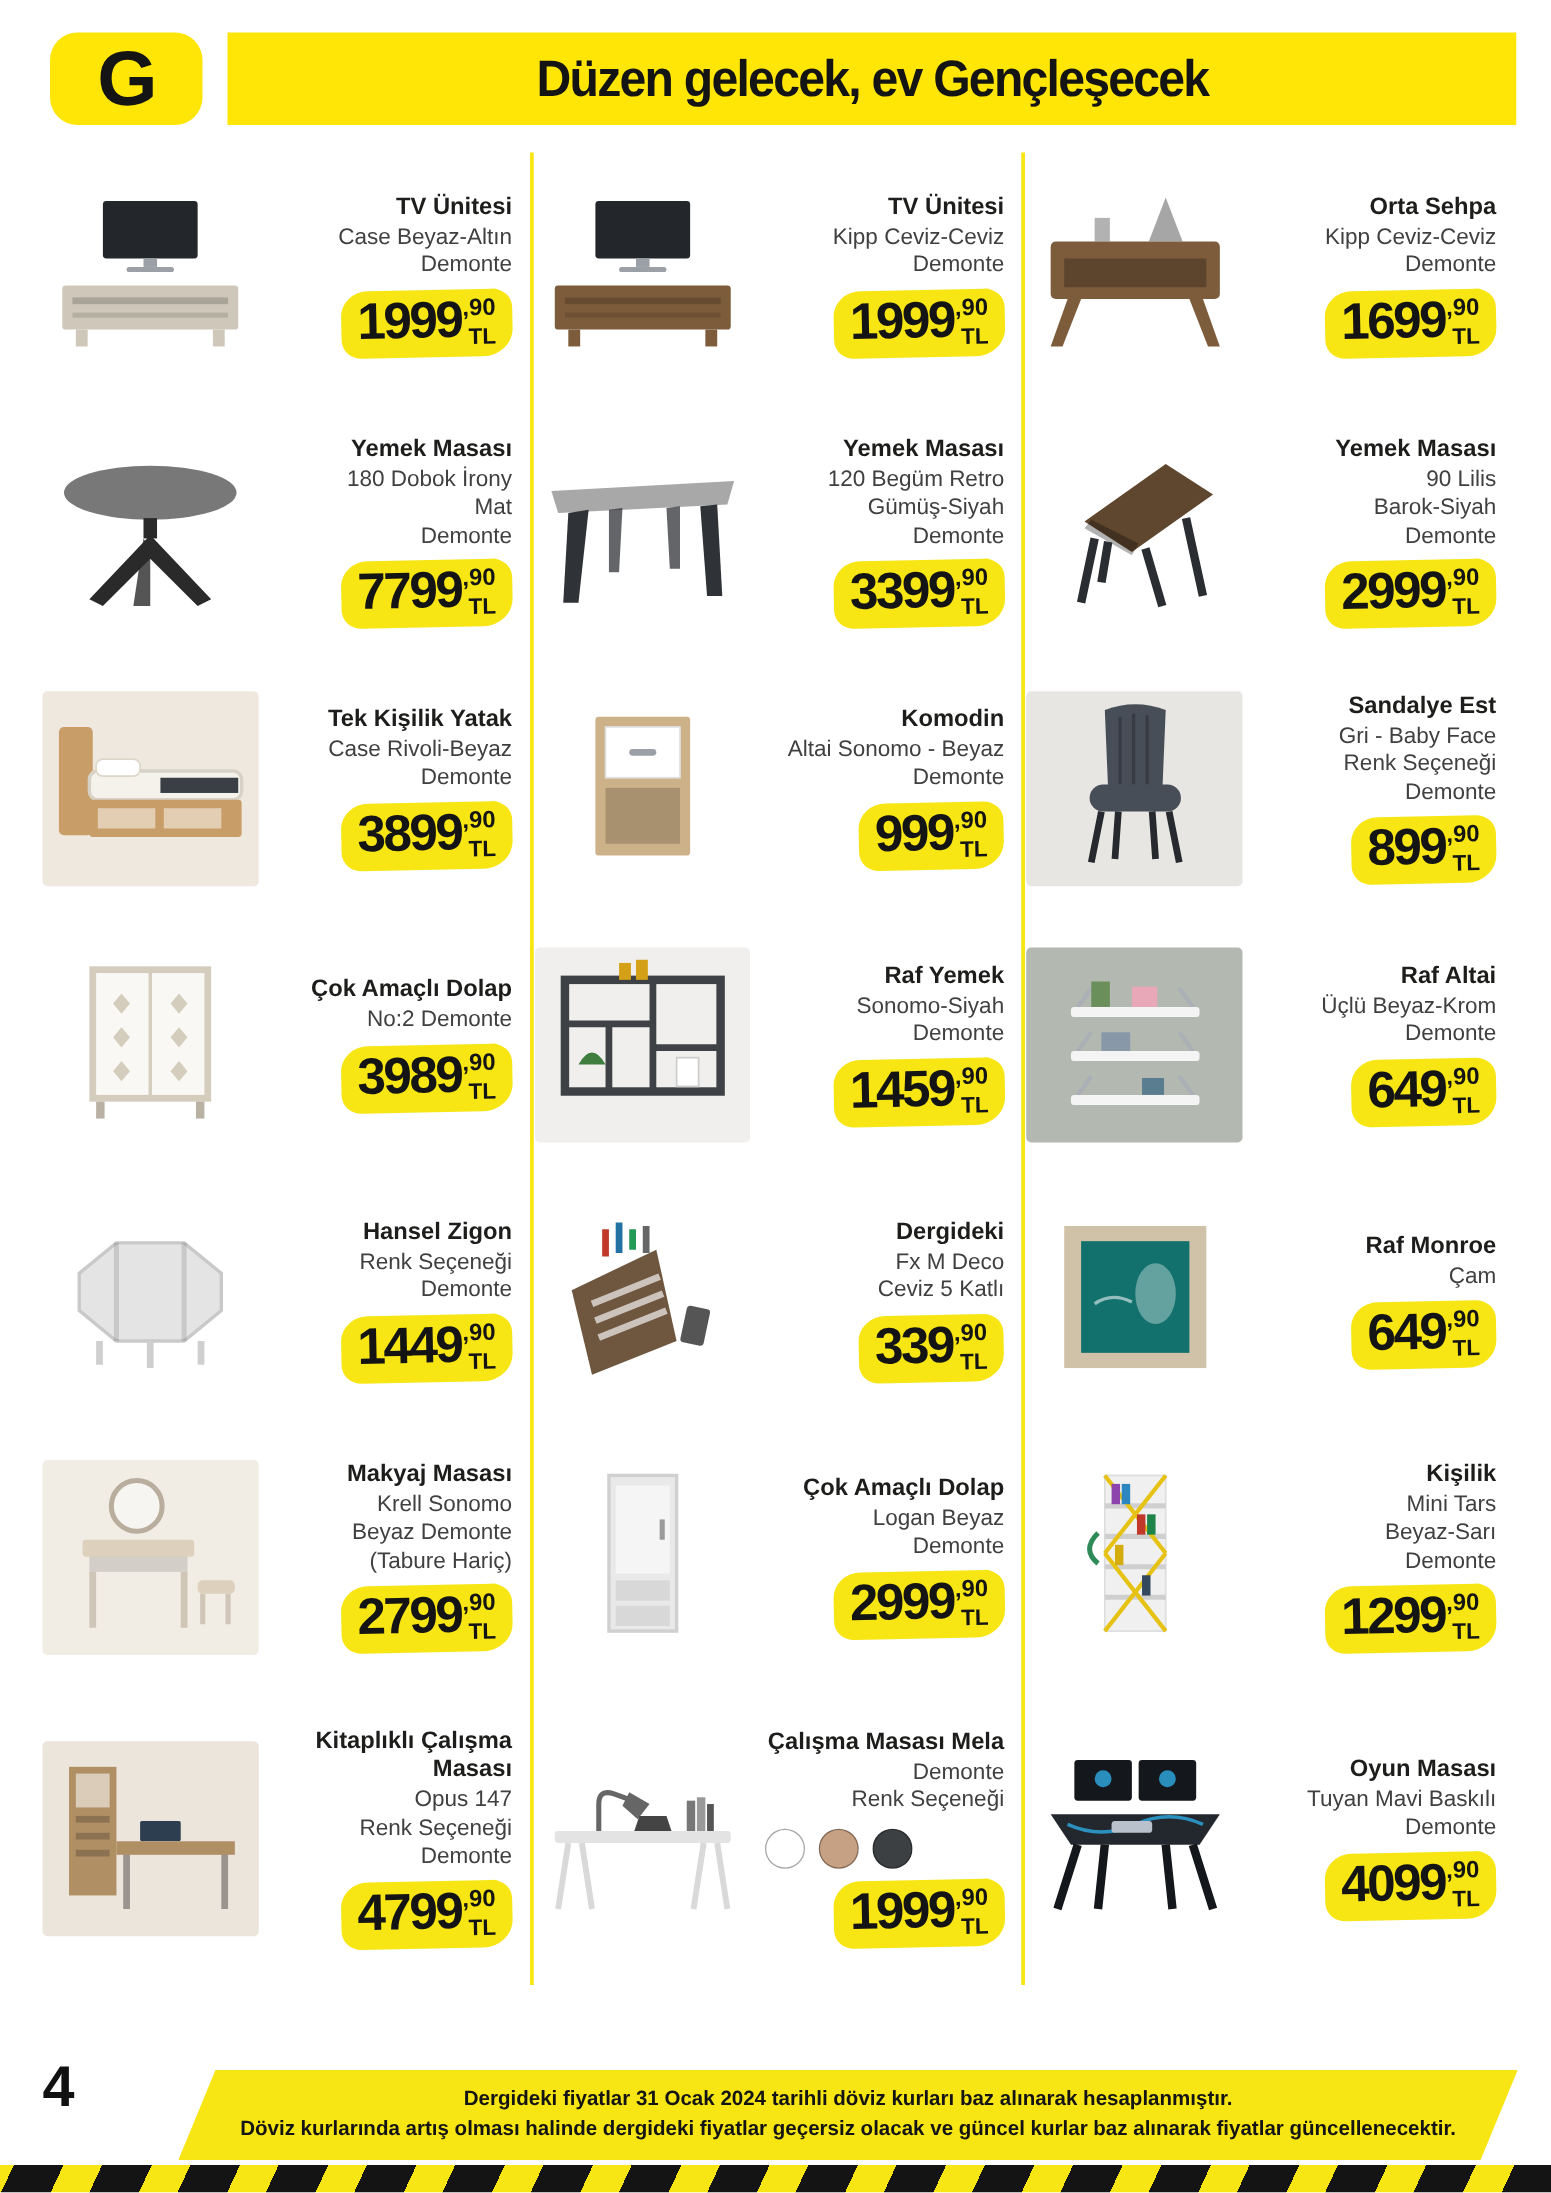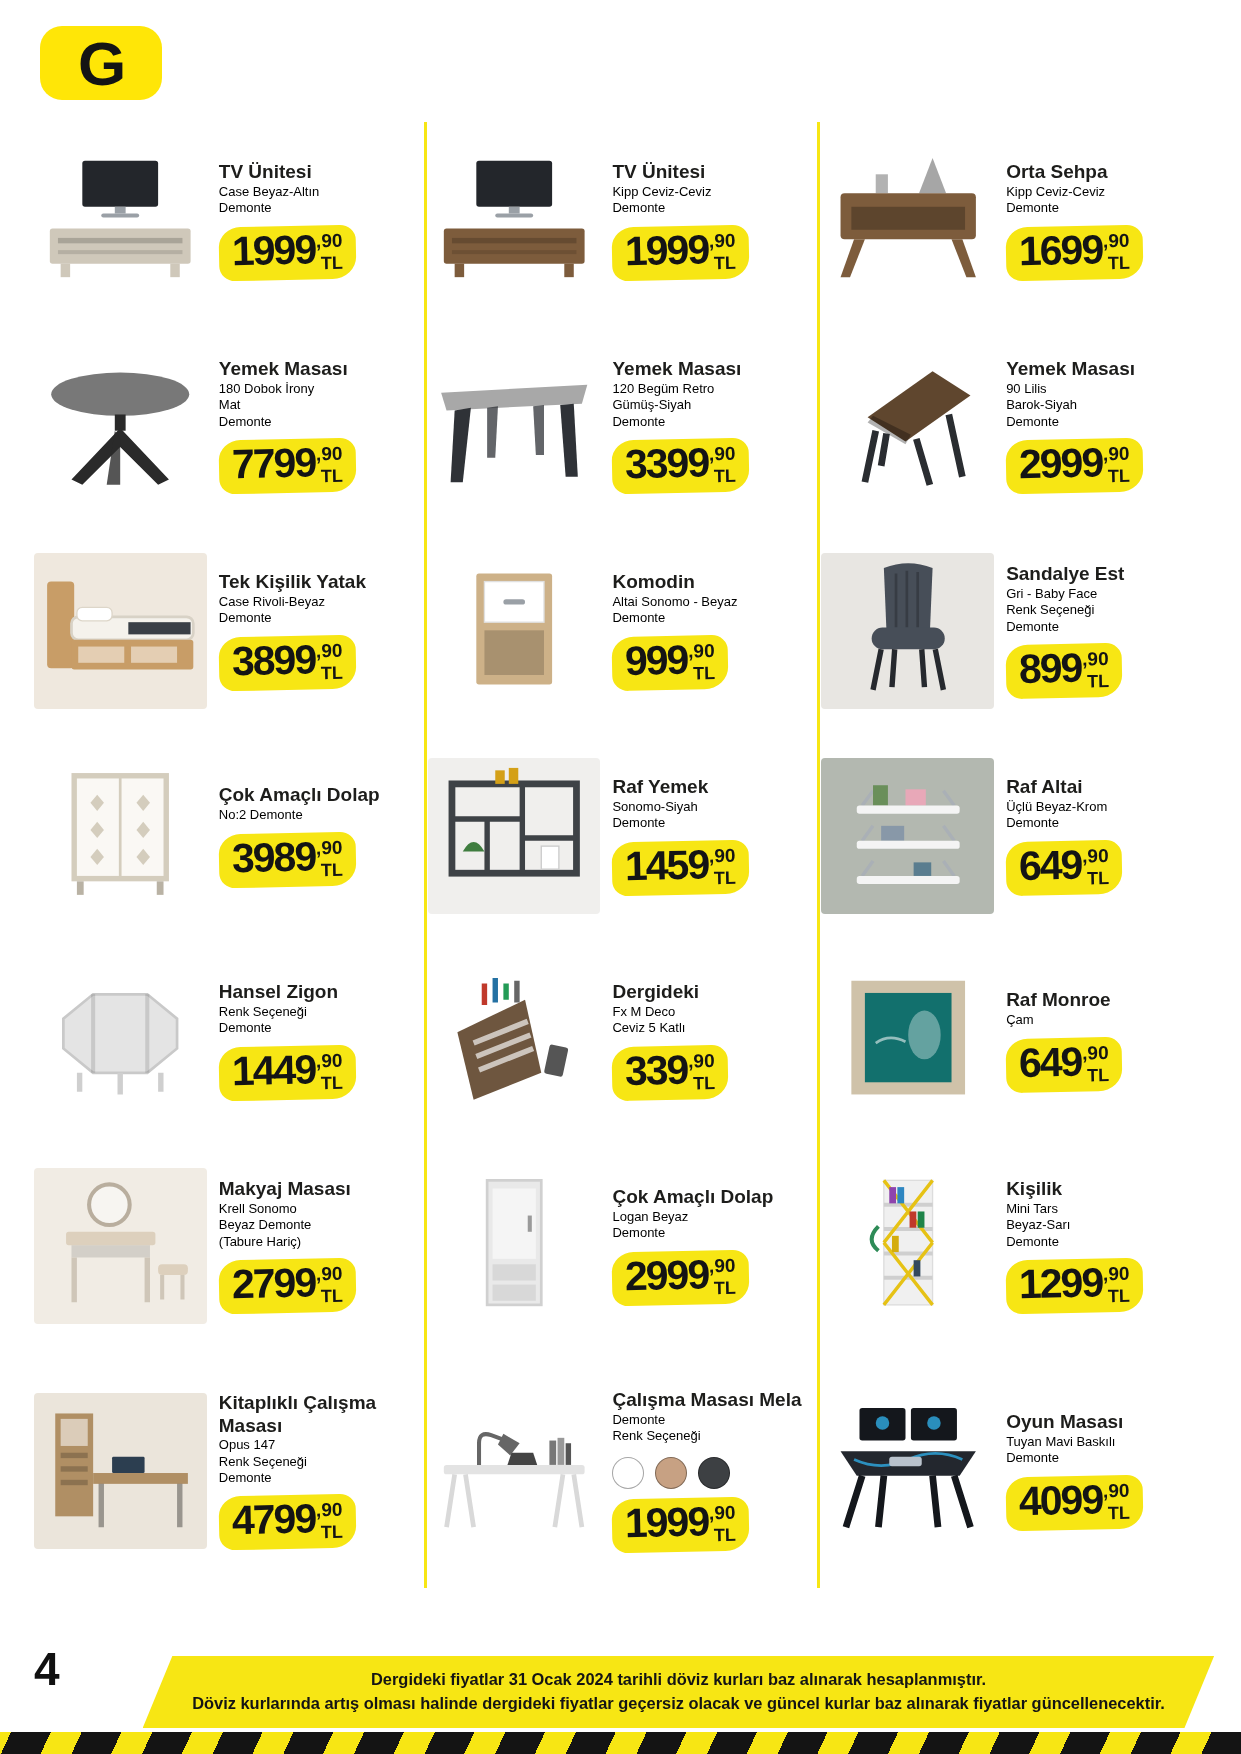--- a/index.html
+++ b/index.html
@@ -18,34 +18,34 @@
   }
   .banner {
     flex:1; background:#ffe607; display:flex; align-items:center; justify-content:center;
   }
   .banner span {
     font-size:41px; font-weight:800; letter-spacing:-1.5px; transform:scaleX(.94); color:#141414;
   }
   
   .grid {
     position:relative; margin:10px 30px 0 30px; flex:1;
-    display:grid; grid-template-columns:1fr 1fr 1fr; align-content:start;
+    display:grid; grid-template-columns:1fr 1fr 1fr; align-content:start;text-align:right;
   }
   .divider { position:absolute; top:4px; bottom:6px; width:3px; background:#f7e614; }
   .d1 { left:33.33%; } .d2 { left:66.66%; }
   .cell { display:flex; align-items:center; gap:12px; min-height:205px; padding:8px 14px 8px 4px; }
   .cell.tall { min-height:245px; }
   .cell-img {
     flex:0 0 46%; height:156px; border-radius:4px;
     display:flex; align-items:center; justify-content:center;
   }
   .cell-img svg { width:94%; height:94%; }
   .cell-info { flex:1; min-width:0; }
   .p-title { font-size:19px; font-weight:700; color:#1d1d1b; line-height:1.2; }
-  .p-line  { font-size:13px; font-weight:400; color:#000000; line-height:1.25; }
+  .p-line  { font-size:18px; font-weight:400; color:#404040; line-height:1.25; }
   .price-tag {
     display:inline-flex; align-items:flex-start; margin-top:9px;
     background:#f7e614; padding:5px 13px 7px 13px;
     border-radius:22px 16px 24px 16px / 20px 15px 22px 15px;
     transform:rotate(-1.2deg);
   }
   .price-main { font-size:41px; font-weight:900; letter-spacing:-2px; line-height:.95; color:#141414; }
   .price-side { display:flex; flex-direction:column; align-items:flex-end; margin-left:1px; margin-top:1px; }
   .price-frac { font-size:19px; font-weight:900; line-height:1; color:#141414; }
   .price-cur  { font-size:18px; font-weight:900; line-height:1; margin-top:4px; color:#141414; }
@@ -242,20 +242,23 @@
     <path d="M20 42 q20 9 40 0 t40 0" stroke="#2ea3d8" stroke-width="2" fill="none" opacity=".85"></path>
     <rect x="46" y="40" width="24" height="7" rx="2" fill="#b9c2cc"></rect>
     <path d="M26 54 L14 92 M94 54 L106 92 M42 54 L38 92 M78 54 L82 92" stroke="#14171c" stroke-width="5" fill="none"></path>
   </symbol>
 </svg>
 
 <header class="header">
   <div class="logo-tile">
     <span>G</span>
   </div>
+  <div class="banner">
+    <span>Düzen gelecek, ev Gençleşecek</span>
+  </div>
 </header>
 
 <main class="grid">
   <div class="divider d1"></div>
   <div class="divider d2"></div>
 <div class="cell">
       <div class="cell-img" style="background: rgb(255, 255, 255);">
         <svg viewBox="0 0 120 100" style="color: rgb(207, 200, 186);">
           <use href="#i-tvunit" xlink:href="#i-tvunit"></use>
         </svg>

